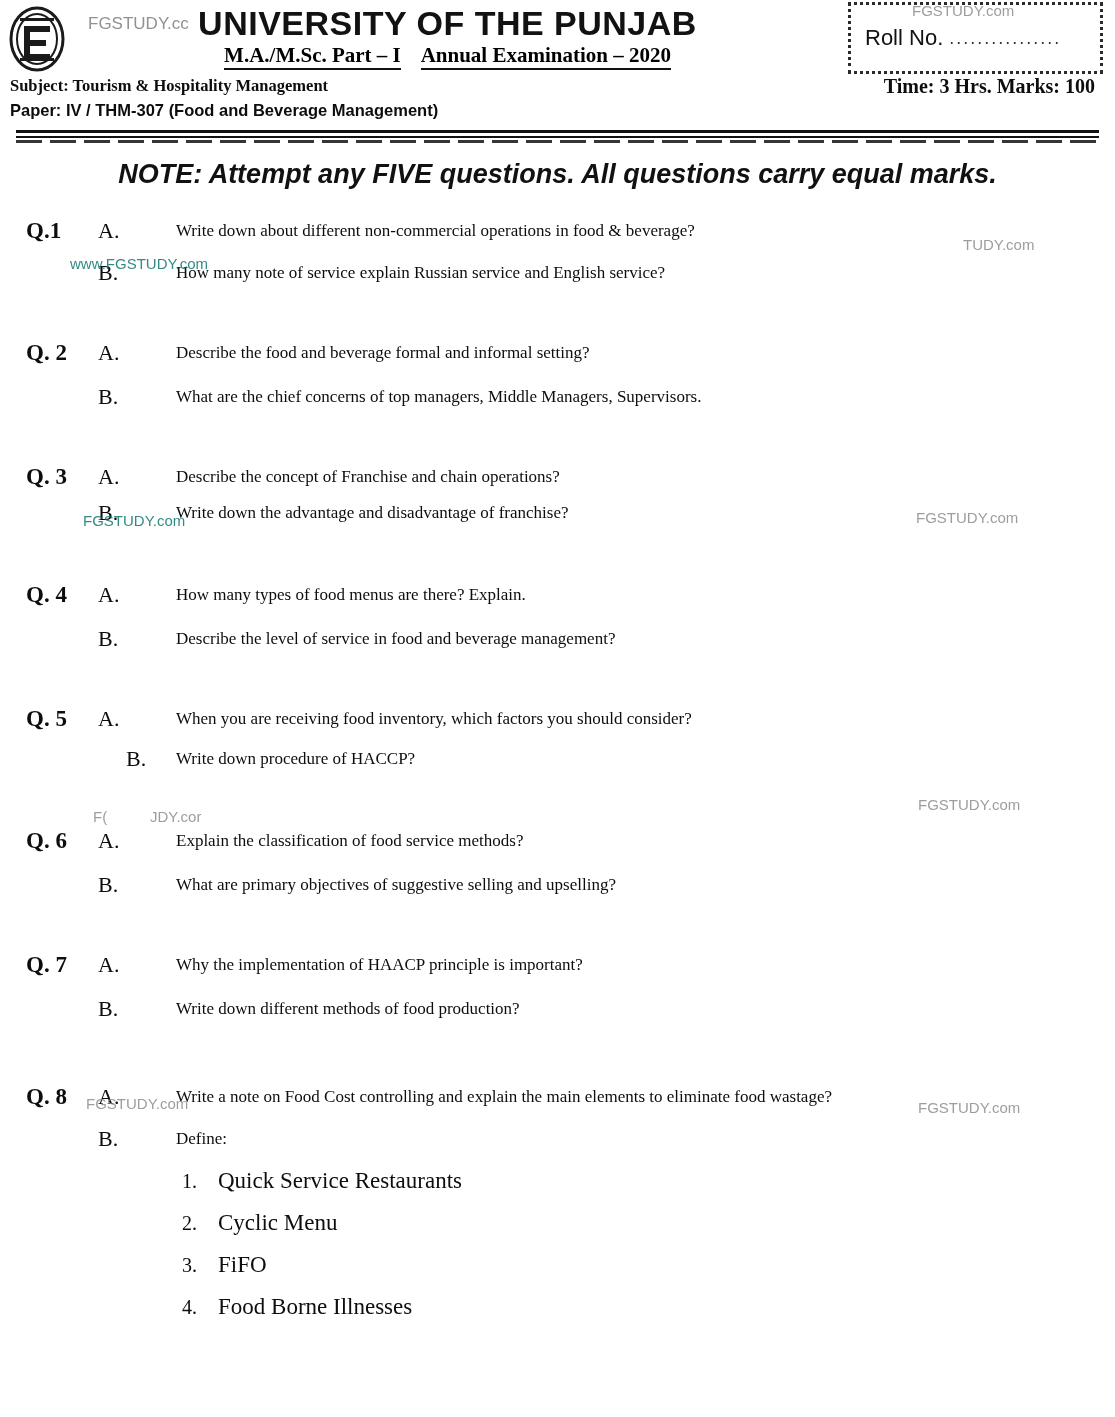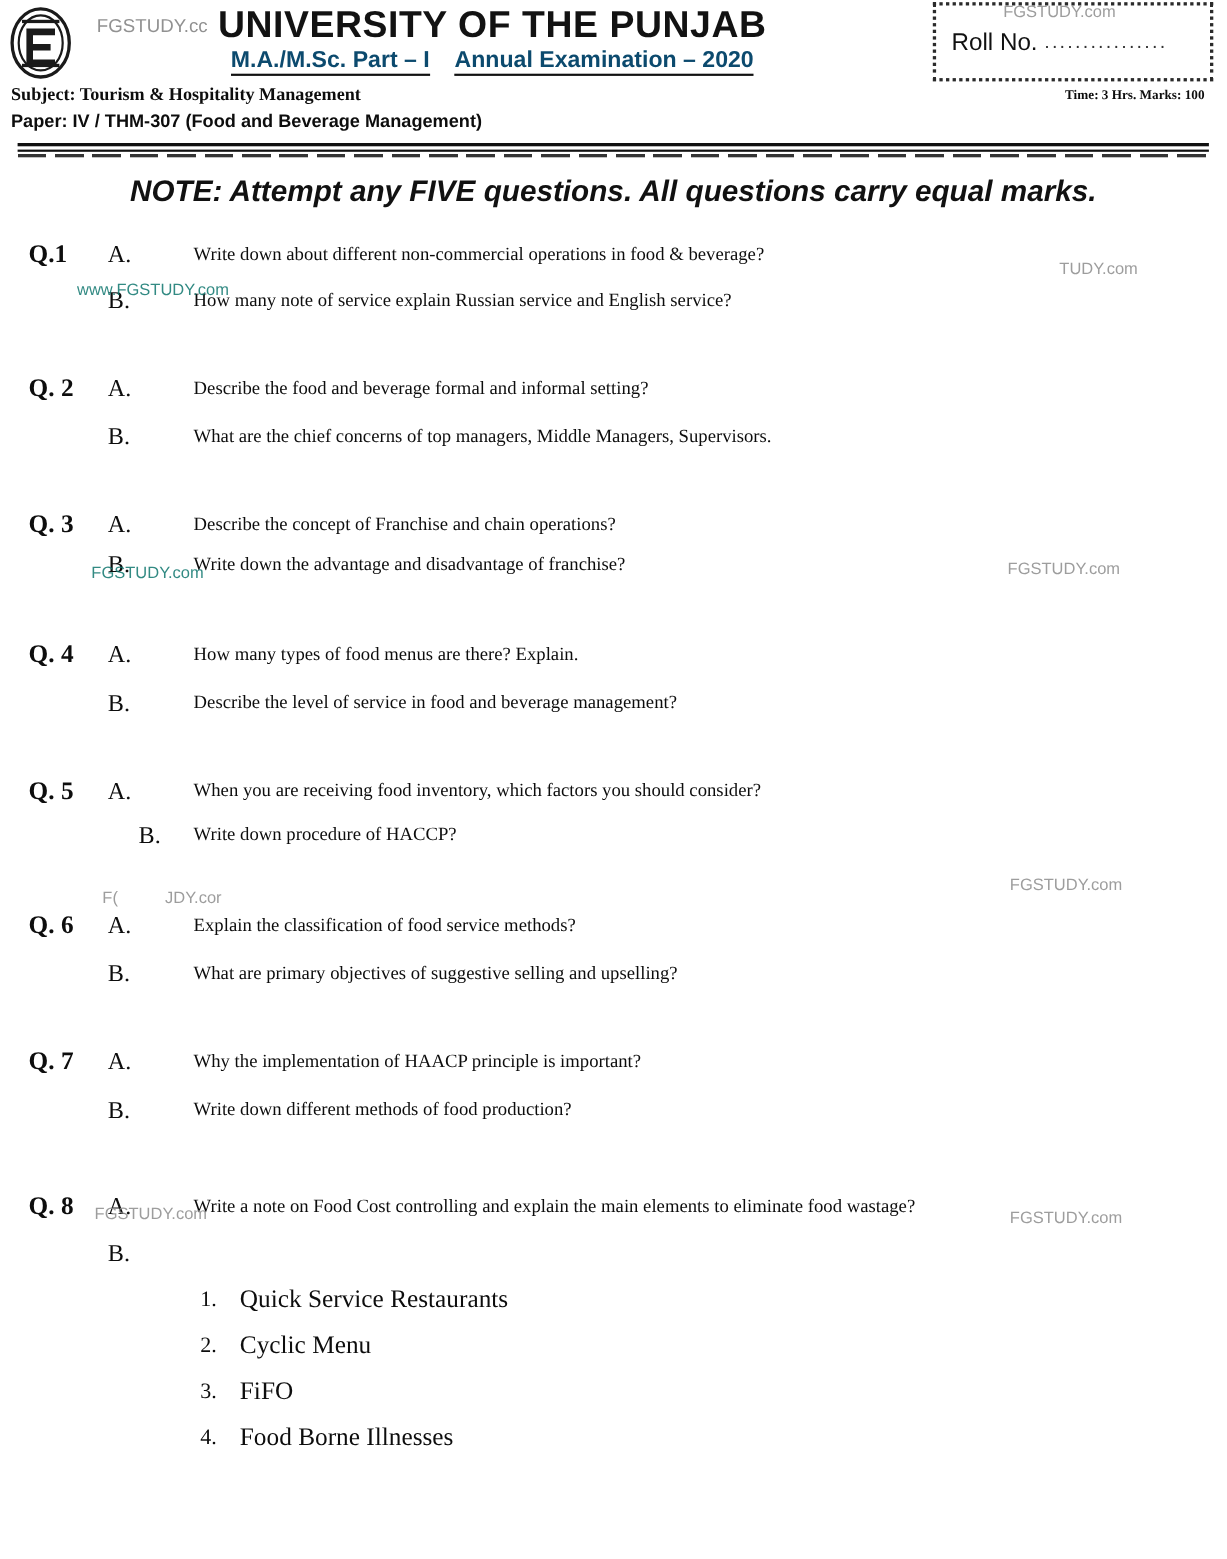--- a/index.html
+++ b/index.html
@@ -44,45 +44,45 @@
     font-size: 34px;
     letter-spacing: 0.5px;
     line-height: 38px;
     margin: 0 0 0 0;
     padding-left: 20px;
     padding-right: 240px;
     color: #121212;
   }
   .exam-line {
     text-align: center;
-    font-family: Liberation Sans, sans-serif;
+    font-family: Liberation Serif, serif;
     font-weight: bold;
     font-size: 21px;
     line-height: 26px;
     padding-right: 240px;
     padding-left: 20px;
-    color: #0c4a6e;
+    color: #000000;
   }
   .exam-line span.underlined {
     border-bottom: 2px solid #111;
     padding-bottom: 1px;
   }
   .subject-row {
     font-family: Liberation Serif, serif;
     font-weight: bold;
     font-size: 16.5px;
     line-height: 24px;
     margin-top: 6px;
     position: relative;
   }
   .subject-row .right {
     position: absolute;
     right: 10px;
     top: 0;
-    font-size: 12px;
+    font-size: 20px;
     white-space: nowrap;
   }
   .paper-row {
     font-family: "Liberation Sans", sans-serif;
     font-weight: bold;
     font-size: 16.5px;
     line-height: 24px;
   }
 
   
@@ -337,20 +337,21 @@
 
     <div class="qblock" style="margin-top:58px;">
       <div class="qrow">
         <div class="qnum">Q. 8</div>
         <div class="qpart">A.</div>
         <div class="qtext">Write a note on Food Cost controlling and explain the main elements to eliminate food wastage?</div>
       </div>
       <div class="qrow" style="margin-top:12px;">
         <div class="qnum"></div>
         <div class="qpart">B.</div>
+        <div class="qtext">Define:</div>
       </div>
       <ul class="sublist">
         <li>
           <span class="idx" style="margin-left:140px;">1.</span>
           <span>Quick Service Restaurants</span>
         </li>
         <li>
           <span class="idx" style="margin-left:140px;">2.</span>
           <span>Cyclic Menu</span>
         </li>

